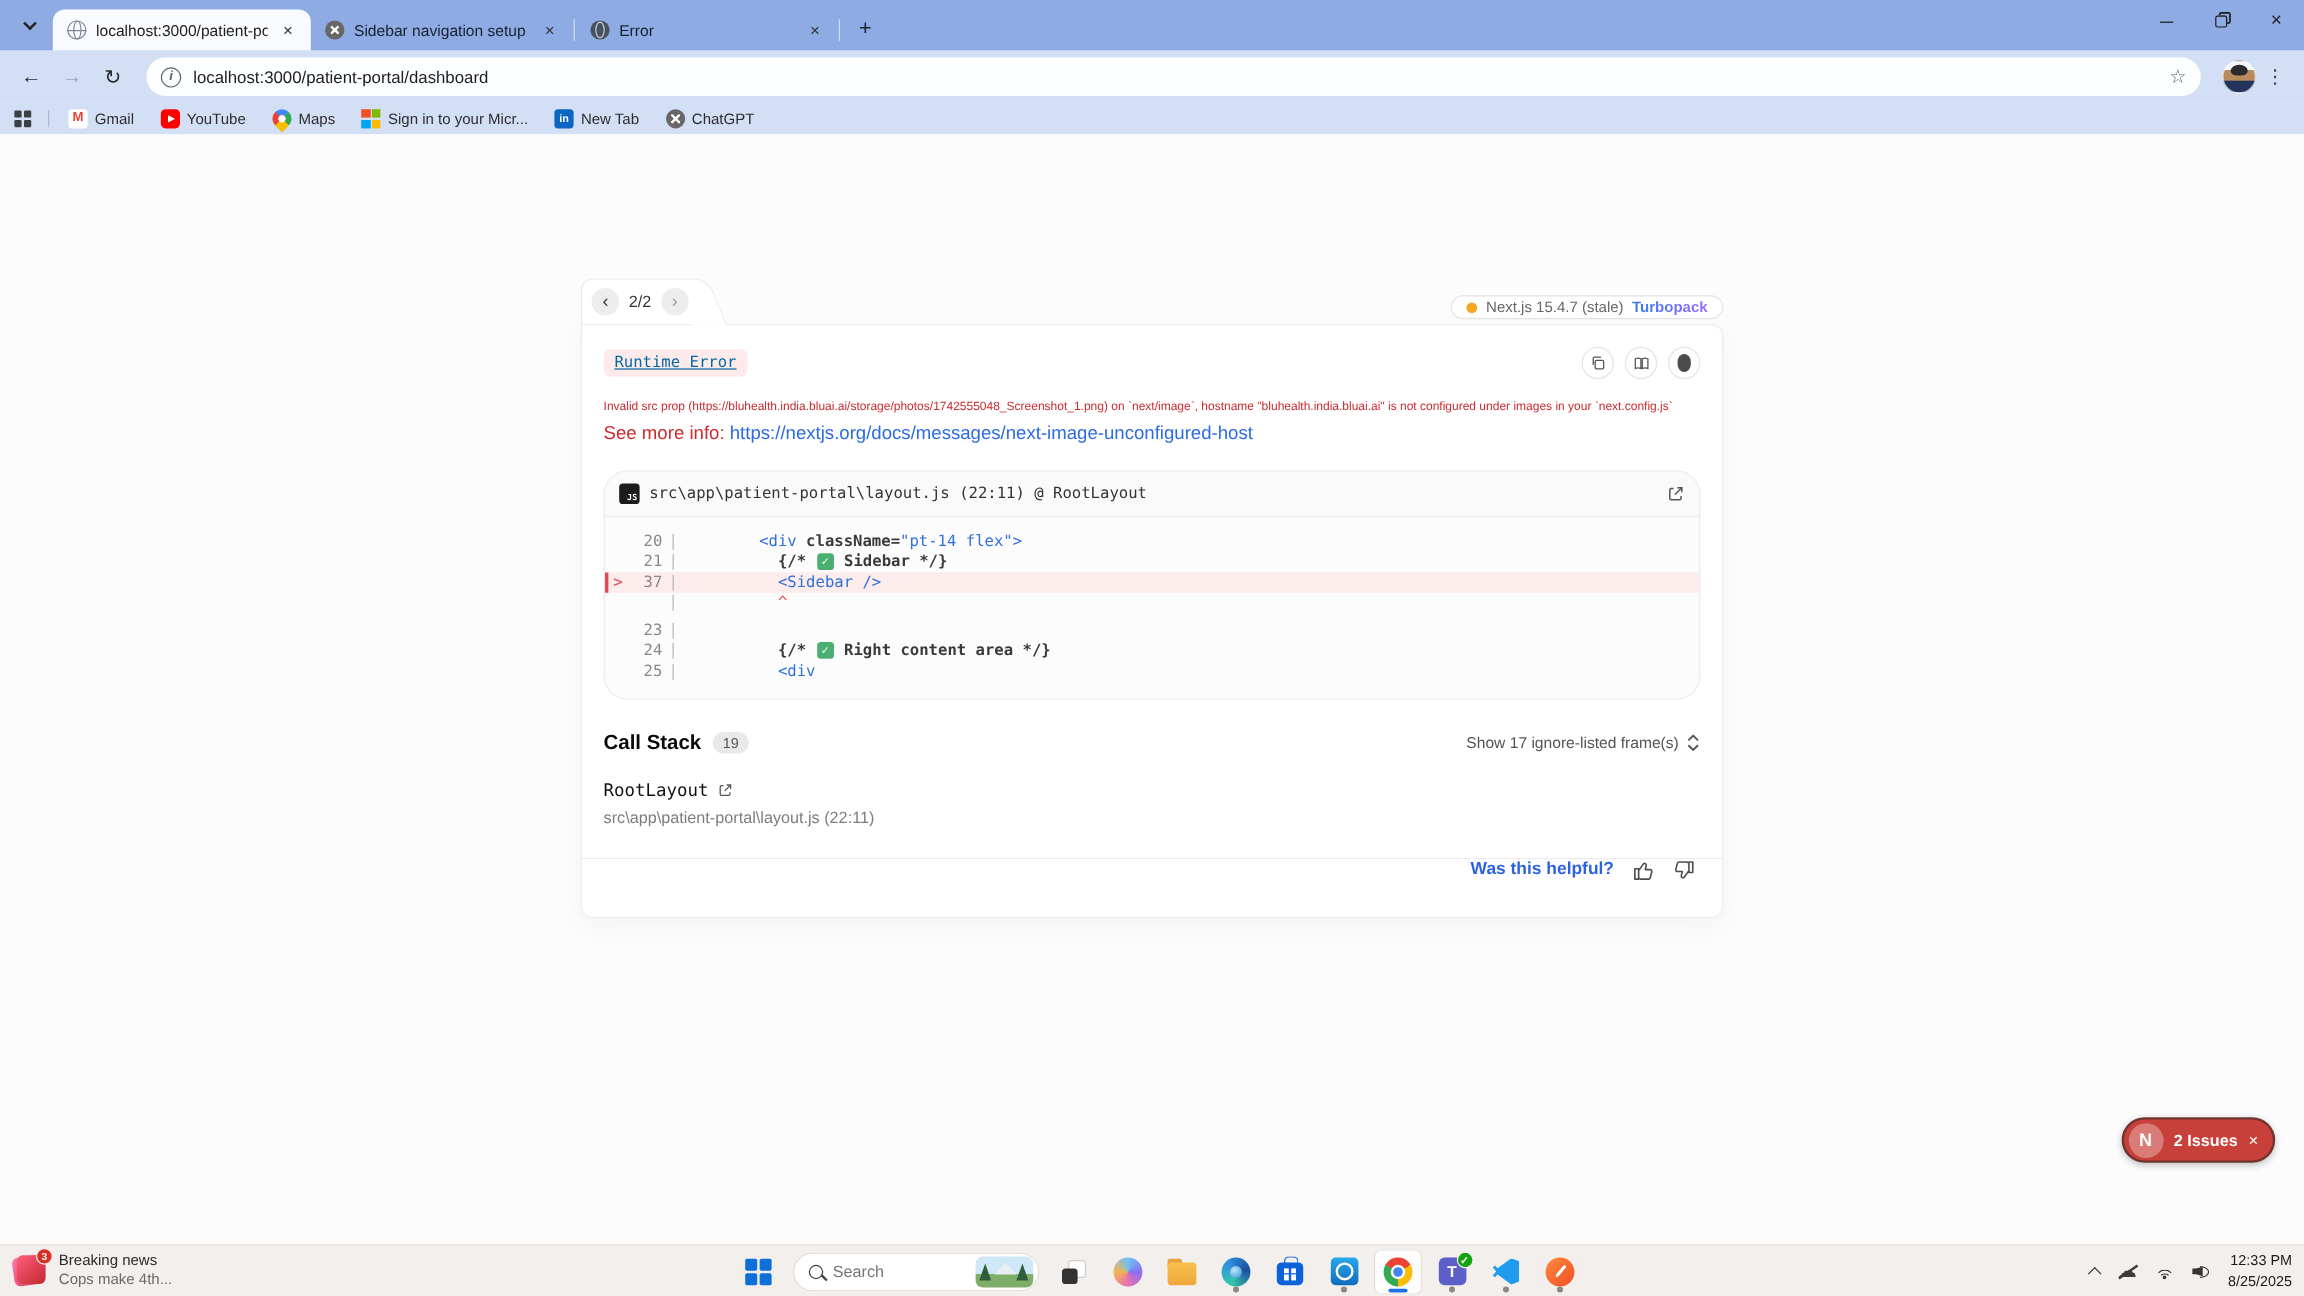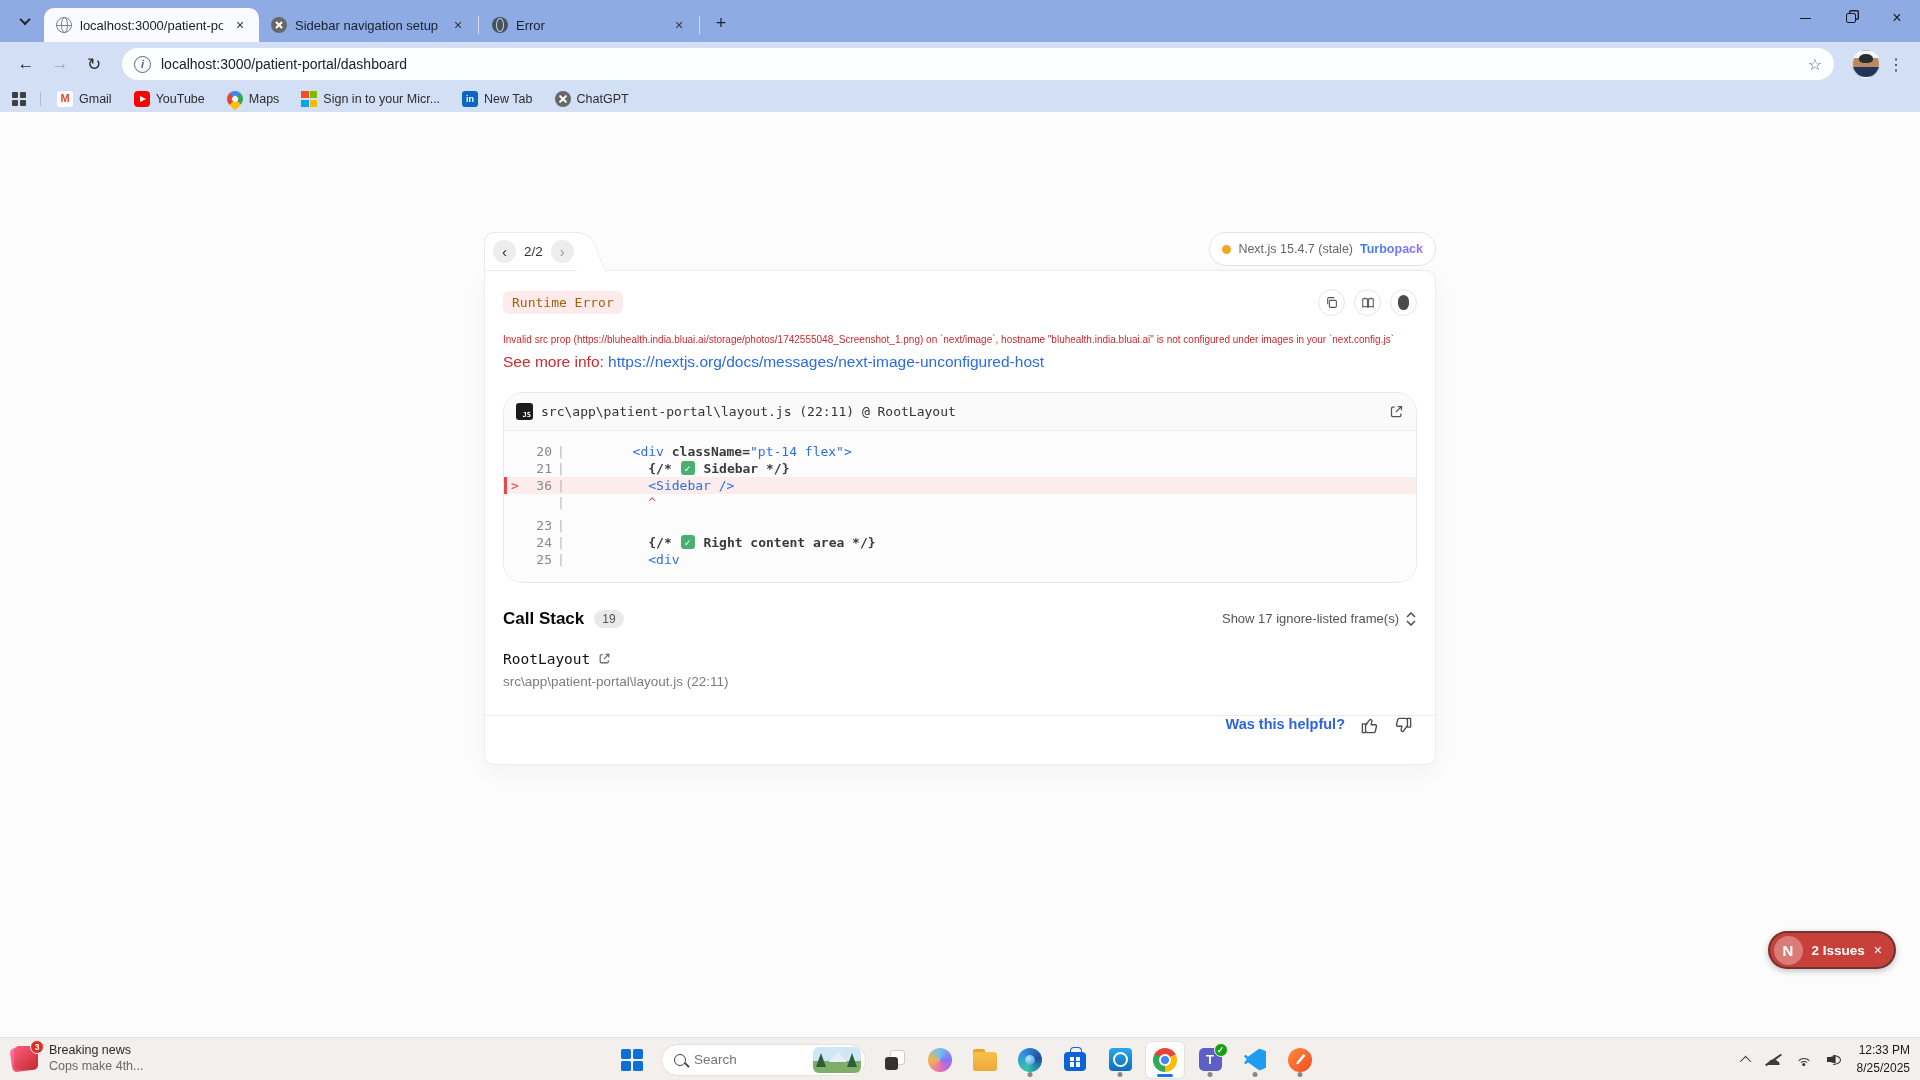--- a/index.html
+++ b/index.html
@@ -67,28 +67,28 @@
 
   
   .page { height:925px; background:#fcfcfc; position:relative; }
   .overlay-wrap { width:952px; margin:0 auto; padding-top:120px; }
   .overlay-head { display:flex; align-items:flex-end; justify-content:space-between; height:38px; }
   .pag-tab { position:relative; background:#fff; border:1px solid #eaeaea; border-bottom:0; border-radius:10px 0 0 0; height:38px; display:flex; align-items:center; gap:8px; padding:0 6px 0 8px; z-index:2; }
   .pag-tab::after { content:""; position:absolute; top:-1px; right:-18px; width:28px; height:calc(100% + 1px); background:#fff; border-top:1px solid #eaeaea; border-right:1px solid #eaeaea; border-radius:0 12px 0 0; transform:skewX(22deg); z-index:-1; }
   .pag-btn { width:23px; height:23px; border-radius:50%; background:#ededed; border:none; display:flex; align-items:center; justify-content:center; font-size:15px; color:#2f2f2f; cursor:pointer; }
   .pag-btn.next { color:#9b9b9b; }
   .pag-label { font-size:13.5px; color:#333; }
-  .ver-pill { background:#fff; border:1px solid #e4e4e4; border-radius:999px; height:34px; display:flex; align-items:center; gap:7px; padding:0 12px; margin-bottom:4px; }
+  .ver-pill { background:#fff; border:1px solid #e4e4e4; border-radius:999px; height:20px; display:flex; align-items:center; gap:7px; padding:0 12px; margin-bottom:4px; }
   .ver-dot { width:9px; height:9px; border-radius:50%; background:#f5a623; }
   .ver-text { font-size:12.5px; color:#666; }
   .turbo { font-size:12.5px; font-weight:600; color:#3b82f6; background:linear-gradient(90deg,#2f7df6,#9a6bff); -webkit-background-clip:text; background-clip:text; -webkit-text-fill-color:transparent; }
 
   .card { background:#fff; border:1px solid #ececec; border-radius:0 10px 10px 10px; box-shadow:0 8px 24px rgba(0,0,0,.04); padding:18px 18px 0; position:relative; }
   .badge-row { display:flex; align-items:center; justify-content:space-between; }
-  .err-badge { font-family:"DejaVu Sans Mono", monospace; font-size:13px; color:#a16207; background:#fdeaea; border-radius:6px; padding:4px 9px; }
+  .err-badge { font-family:"DejaVu Sans Mono", monospace; font-size:13px; color:#0369a1; background:#fdeaea; border-radius:6px; padding:4px 9px;text-decoration:underline; }
   .icon-btns { display:flex; gap:9px; }
   .icb { width:27px; height:27px; border:1px solid #e5e5e5; border-radius:50%; background:#fff; display:flex; align-items:center; justify-content:center; cursor:pointer; }
   .node-oval { width:11px; height:15px; background:#4b4b4b; border-radius:50% / 42%; }
 
   .err-msg { margin-top:16px; color:#cb2a2f; font-size:10px; line-height:1.55; max-width:930px; }
   .err-more { margin-top:2px; color:#cb2a2f; font-size:15.5px; line-height:1.55; }
   .err-link { color:#2b6be4; text-decoration:none; cursor:pointer; }
 
   .codeframe { margin-top:18px; border:1px solid #e9e9e9; border-radius:20px; overflow:hidden; }
   .cf-head { background:#fafafa; border-bottom:1px solid #ededed; display:flex; align-items:center; gap:8px; padding:10px 12px; }
@@ -337,21 +337,21 @@
             <span class="ccode"><span class="tk-b">        &lt;div</span><span class="tk-d"> className=</span><span class="tk-b">"pt-14 flex"&gt;</span></span>
           </div>
           <div class="crow">
             <span class="cmark"></span>
               <span class="cnum">21</span>
               <span class="cbar">|</span>
             <span class="ccode"><span class="tk-d">          {/* </span><span class="tk-check">✓</span><span class="tk-d"> Sidebar */}</span></span>
           </div>
           <div class="crow hl">
             <span class="cmark">&gt;</span>
-              <span class="cnum">36</span>
+              <span class="cnum">37</span>
               <span class="cbar">|</span>
             <span class="ccode"><span class="tk-b">          &lt;Sidebar /&gt;</span></span>
           </div>
           <div class="crow caret-row">
             <span class="cmark"></span>
               <span class="cnum"></span>
               <span class="cbar">|</span>
             <span class="ccode"><span class="tk-r">          ^</span></span>
           </div>
           <div class="crow">

